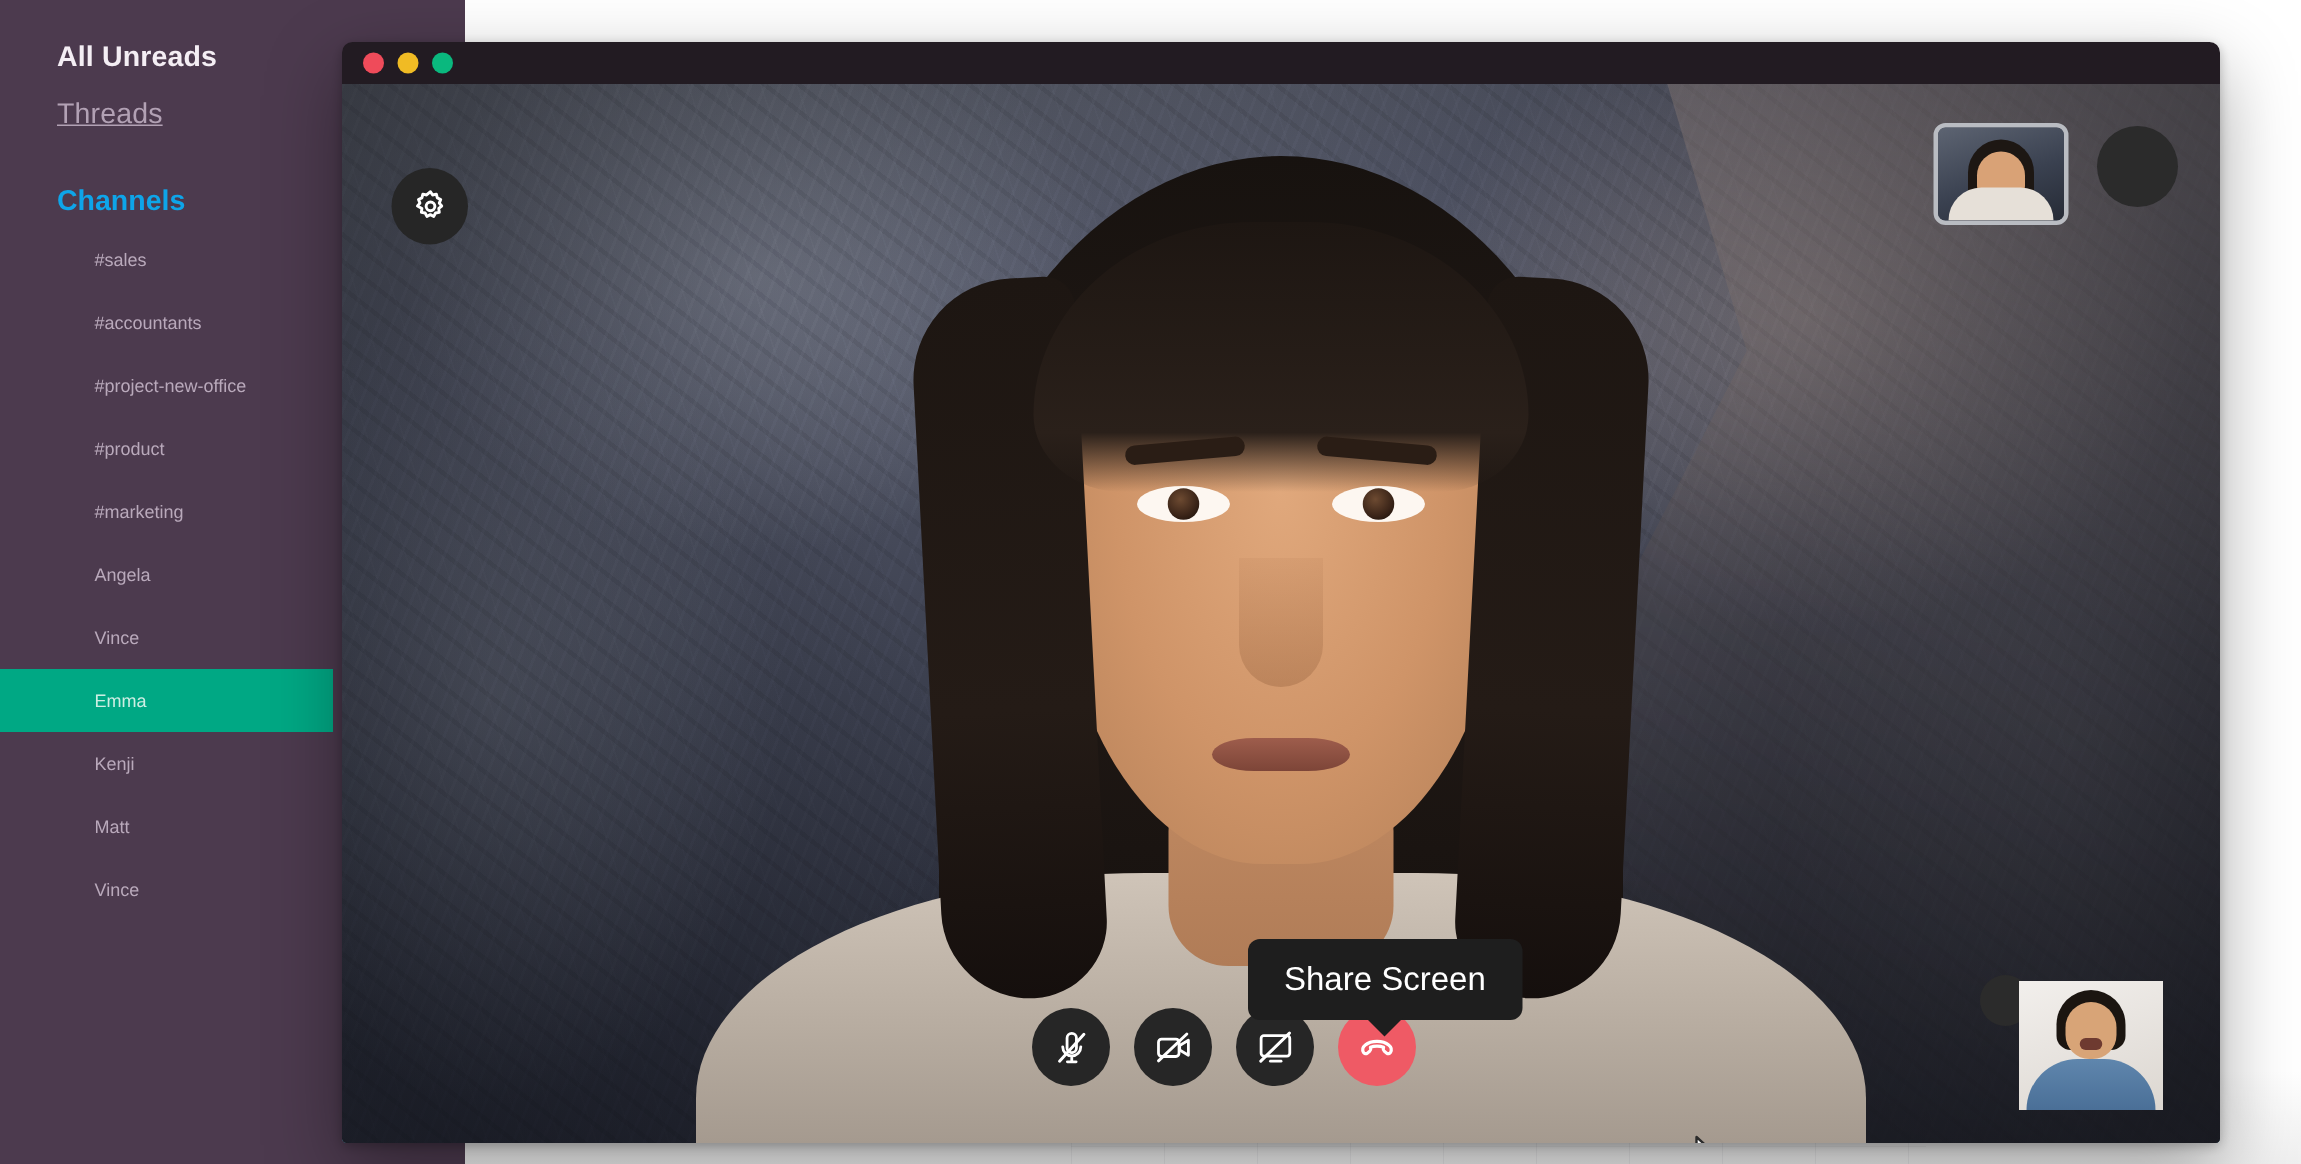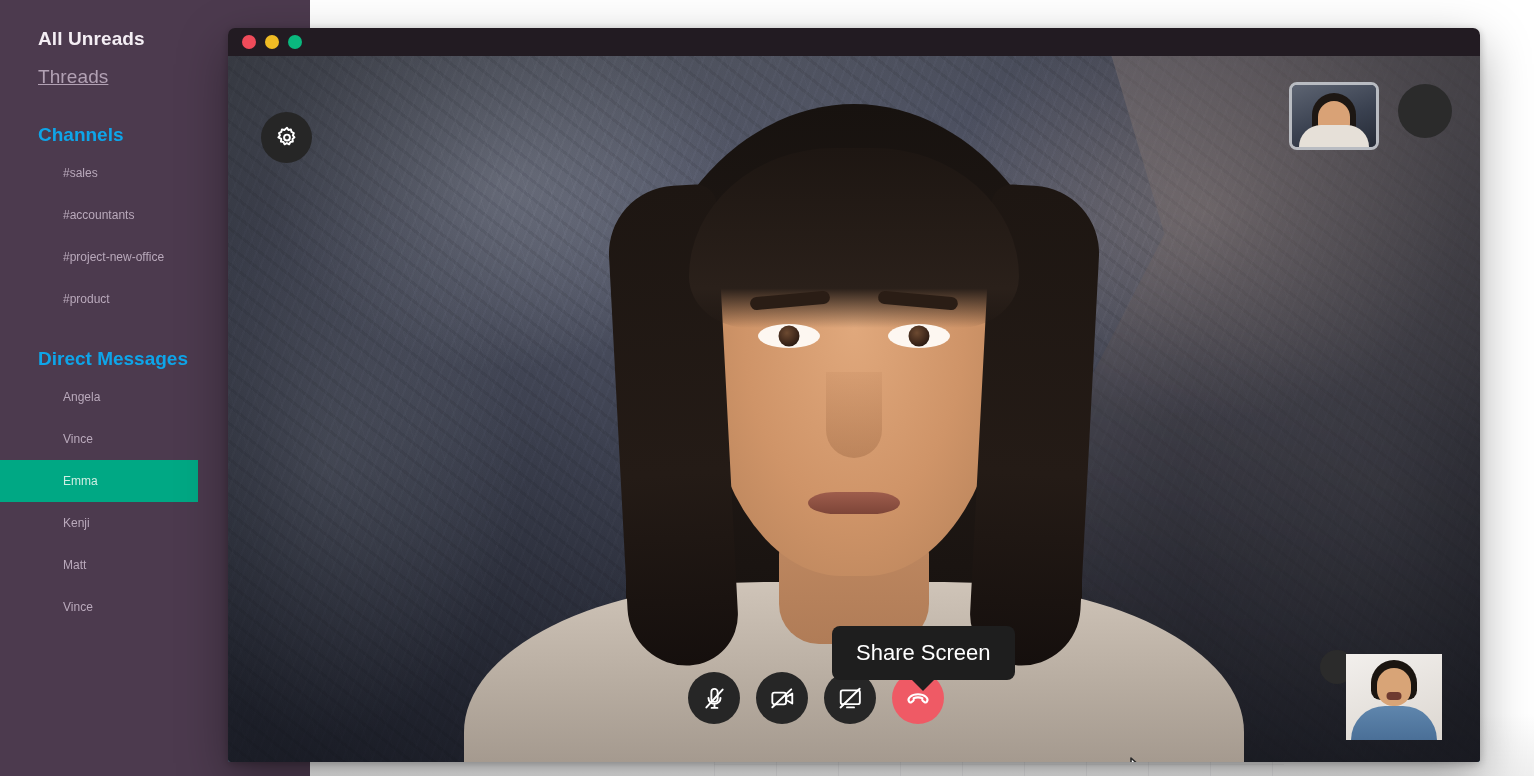--- a/index.html
+++ b/index.html
@@ -69,21 +69,21 @@
     font-size: 12px;
     color: #b9a9bb;
     padding: 8px 0 8px 63px;
     line-height: 26px;
     white-space: nowrap;
     overflow: hidden;
   }
   .sb-row.active {
     background: #00a884;
     color: #cdeee3;
-    width: 198px;
+    width: 222px;
   }
 
   
   .call-window {
     position: absolute;
     left: 228px;
     top: 28px;
     width: 1252px;
     height: 734px;
     border-radius: 7px 7px 3px 3px;
@@ -308,22 +308,22 @@
 
     <div class="sb-top-item bright">All Unreads</div>
     <div class="sb-top-item dim">Threads</div>
 
     <div class="sb-section">Channels</div>
 
     <div class="sb-row">#sales</div>
     <div class="sb-row">#accountants</div>
     <div class="sb-row">#project-new-office</div>
     <div class="sb-row">#product</div>
-
-    <div class="sb-section">Direct Messages</div>
+    <div class="sb-row">#marketing</div>
+
 
     <div class="sb-row">Angela</div>
     <div class="sb-row">Vince</div>
     <div class="sb-row active">Emma</div>
     <div class="sb-row">Kenji</div>
     <div class="sb-row">Matt</div>
     <div class="sb-row">Vince</div>
   </div>
 
   <div class="call-window">

